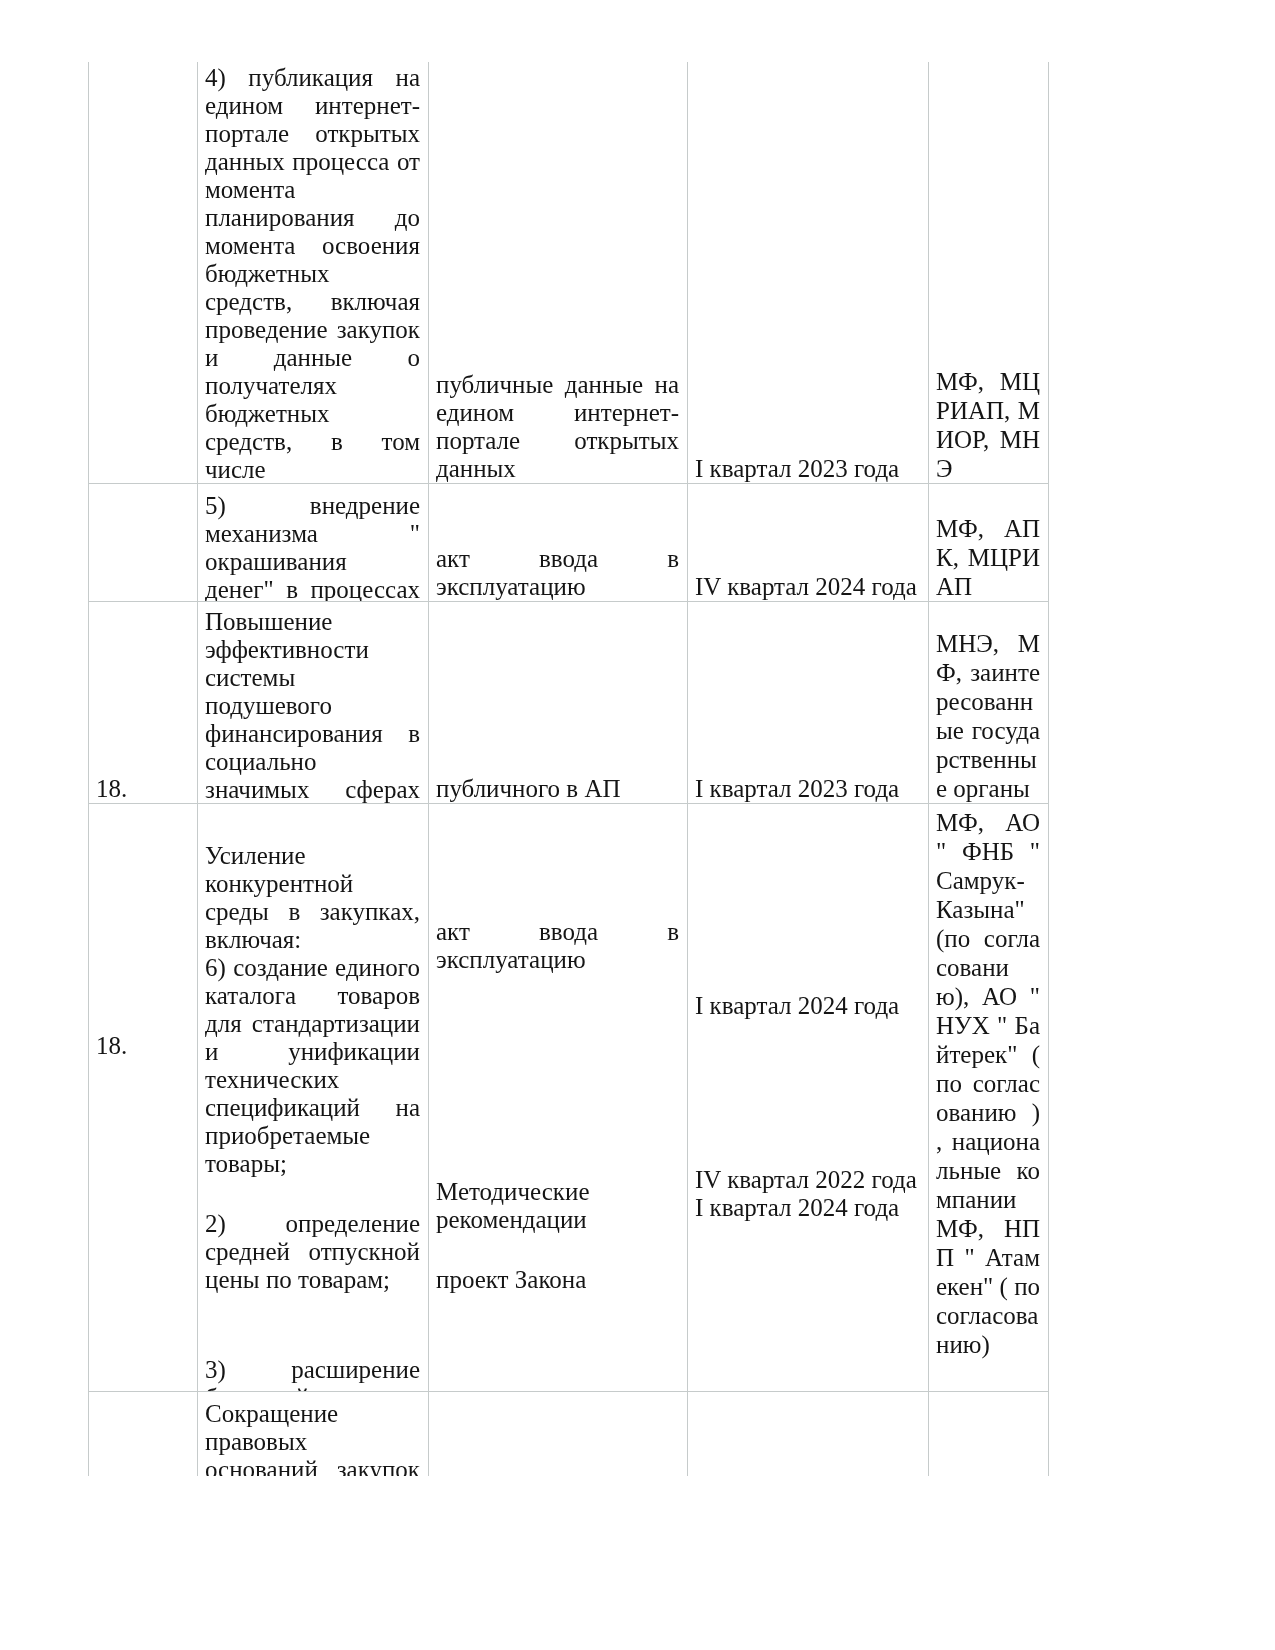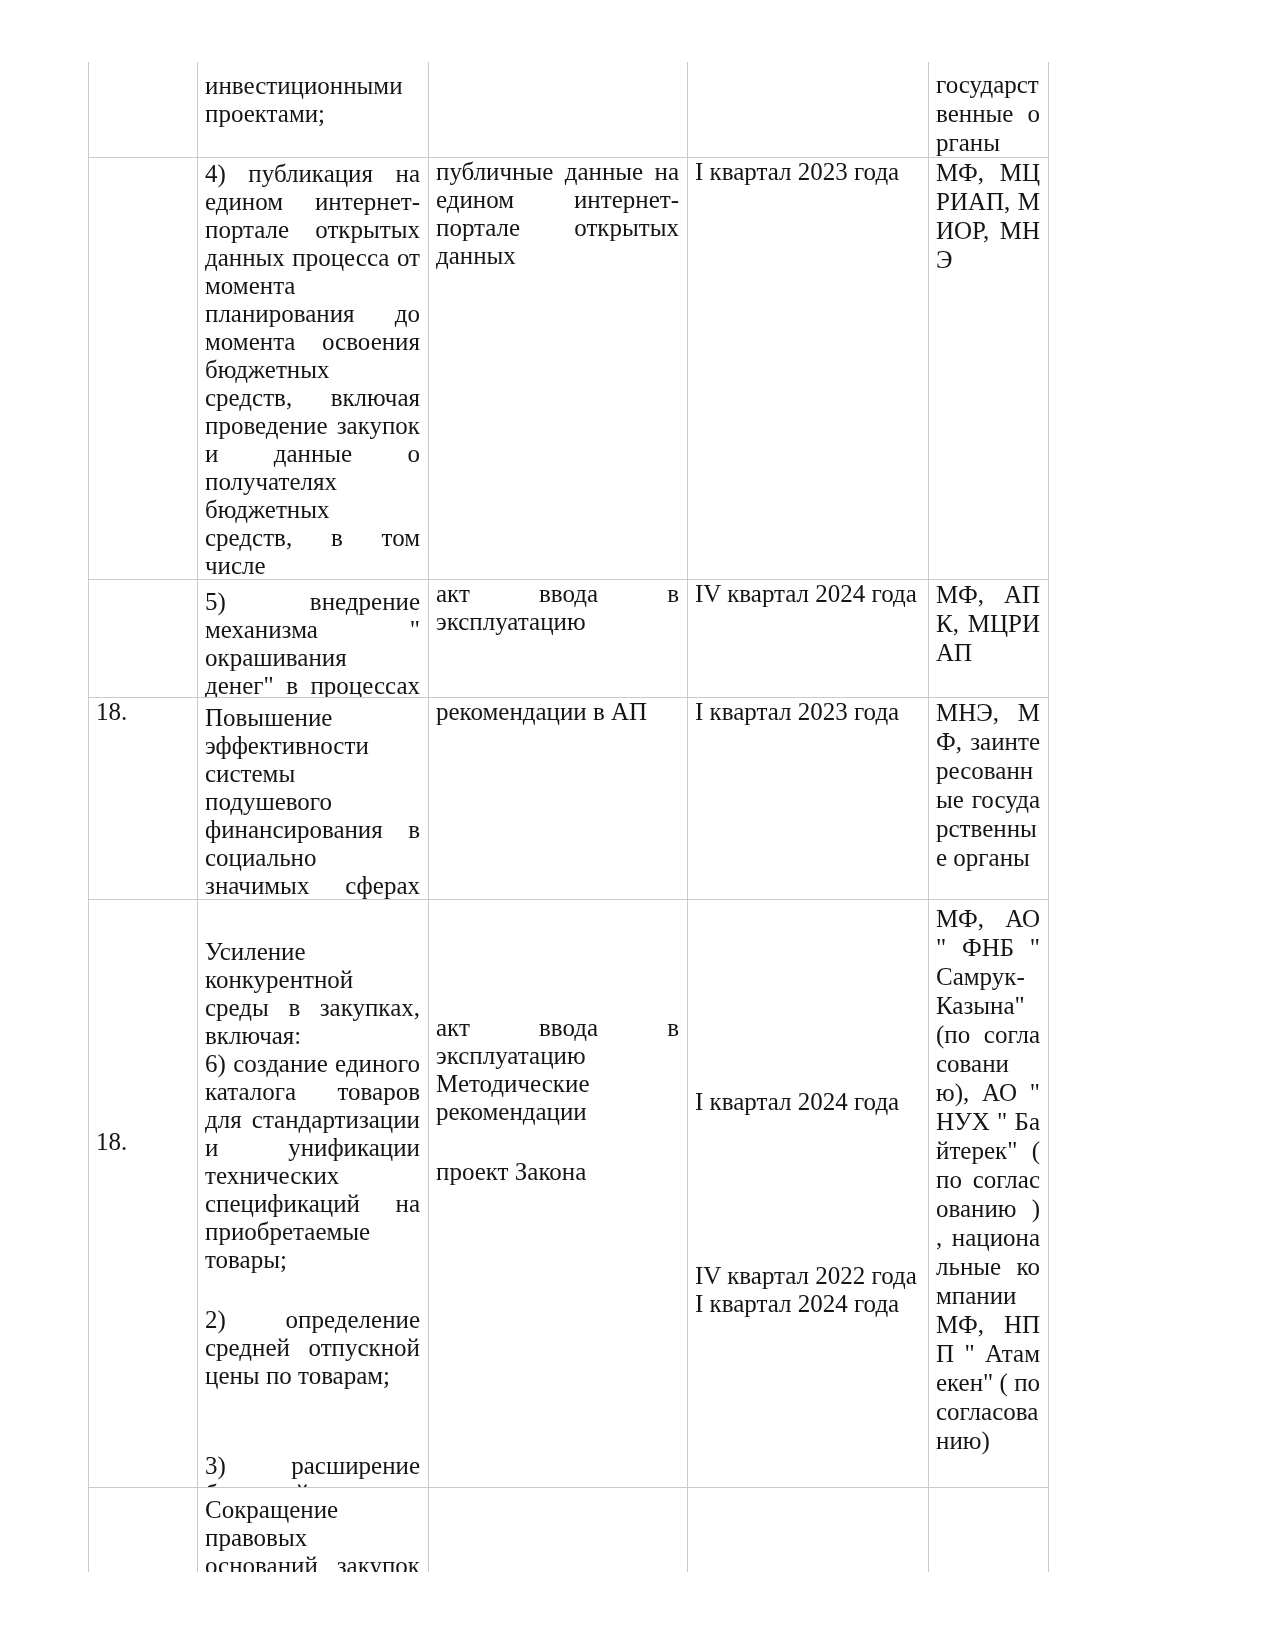--- a/index.html
+++ b/index.html
@@ -32,62 +32,45 @@
   table.doc tr.rowF td{border-bottom:none;}
   table.doc tr.rowA td{border-top:none;}
   .cw{
     box-sizing:border-box;
     overflow:hidden;
     padding:0 8px 0 7px;
   }
   .jt{text-align:justify;}
   .ba{word-break:break-all;text-justify:inter-character;line-height:29px;}
   .pre{white-space:pre-line;}
-  .cc{display:flex;flex-direction:column;justify-content:flex-start;}
+  .cc{display:flex;flex-direction:column;justify-content:flex-end;}
   
   .h0{height:95px;}  .h1{height:421px;} .h2{height:117px;}
   .h3{height:201px;} .h4{height:587px;} .h5{height:84px;}
   .pt2{padding-top:2px;} .pt4{padding-top:4px;} .pt6{padding-top:6px;}
   .pt8{padding-top:8px;} .pt10{padding-top:10px;} .pt228{padding-top:228px;}
   
   .mt34{margin-top:34px;} .mt66{margin-top:32px;} .mt62{margin-top:62px;}
-  .mt110{margin-top:110px;} .mt204{} .mt64{margin-top:32px;}
+  .mt110{margin-top:110px;} .mt204{margin-top:204px;} .mt64{margin-top:32px;}
   .mt184{margin-top:184px;} .mt146{margin-top:146px;} .mt26{margin-top:26px;}
 </style>
 </head>
 <body>
 
 <div class="page">
   <table class="doc">
     <colgroup>
       <col style="width:109px">
         <col style="width:231px">
         <col style="width:259px">
       <col style="width:241px">
         <col style="width:120px">
     </colgroup>
 
     <tbody>
-        <tr class="rowA">
-      <td>
-            <div class="cw h0"></div>
-          </td>
-      <td>
-        <div class="cw h0 pt10 jt">инвестиционными проектами;</div>
-      </td>
-      <td>
-            <div class="cw h0"></div>
-          </td>
-      <td>
-            <div class="cw h0"></div>
-          </td>
-      <td>
-        <div class="cw h0 pt8 jt ba">государственные органы</div>
-      </td>
-    </tr>
 
     <tr>
       <td>
             <div class="cw h1"></div>
           </td>
       <td>
         <div class="cw h1 pt2 jt">4) публикация на едином интернет- портале открытых данных процесса от момента планирования до момента освоения бюджетных средств, включая проведение закупок и данные о получателях бюджетных средств, в том числе формирование публичного реестра получателей бюджетных средств;</div>
       </td>
       <td>
         <div class="cw h1 cc jt">
@@ -134,21 +117,21 @@
       <td>
         <div class="cw h3 cc">
               <div>18.</div>
             </div>
       </td>
       <td>
         <div class="cw h3 pt6 jt">Повышение эффективности системы подушевого финансирования в социально значимых сферах ("деньги следуют за человеком")</div>
       </td>
       <td>
         <div class="cw h3 cc jt">
-              <div>рекомендации в АП</div>
+              <div>публичного в АП</div>
             </div>
       </td>
       <td>
         <div class="cw h3 cc">
               <div>I квартал 2023 года</div>
             </div>
       </td>
       <td>
         <div class="cw h3 cc jt ba">
               <div>МНЭ, МФ, заинтересованные государственные органы</div>

